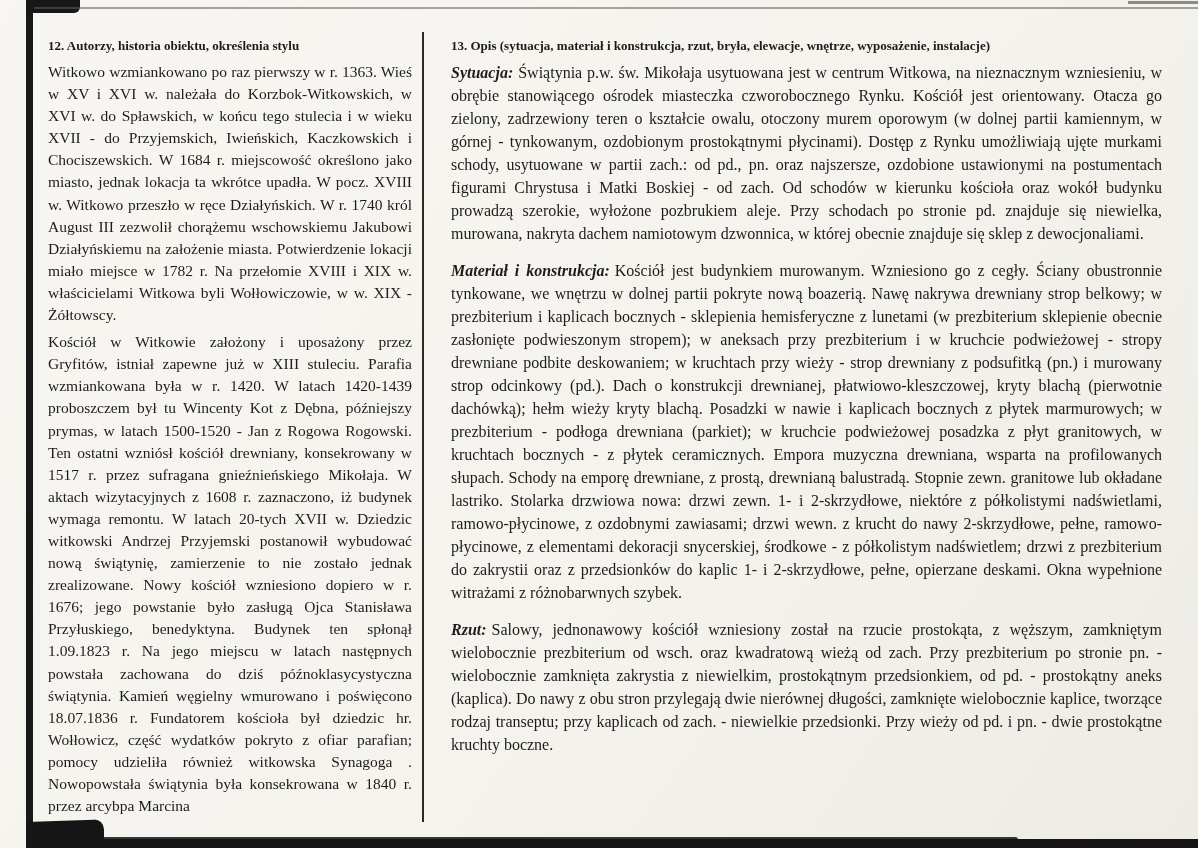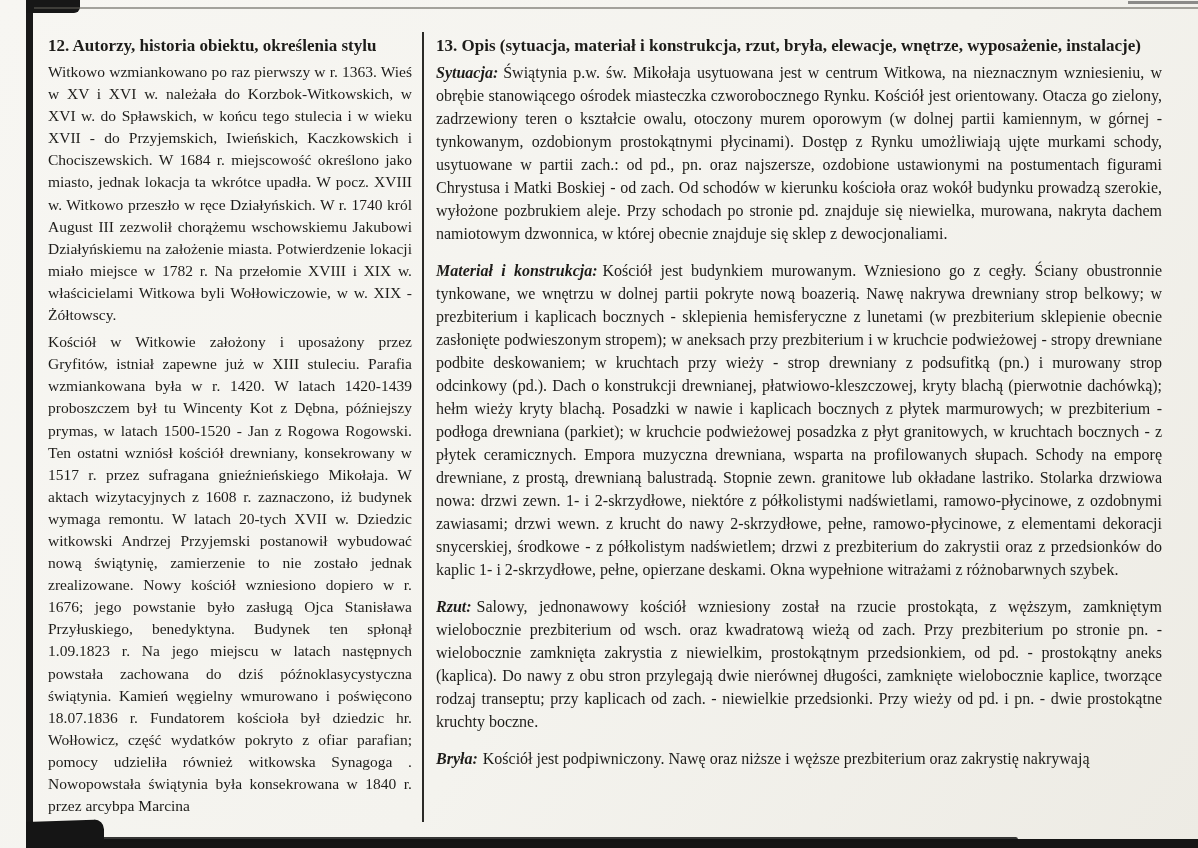--- a/index.html
+++ b/index.html
@@ -46,23 +46,24 @@
     background: #2b2a27;
     margin: -4px 12px 0 10px;
     flex: 0 0 2px;
   }
   .col-right {
     flex: 1 1 auto;
     font-size: 16px;
     line-height: 23px;
     text-align: justify;
     min-width: 0;
+    margin-left: 15px;
   }
   h2.col-heading {
-    font-size: 17px;
+    font-size: 13px;
     font-weight: bold;
     line-height: 20px;
     margin-bottom: 5px;
     text-align: left;
     white-space: nowrap;
     overflow: hidden;
   }
   .col-left p { margin-bottom: 5px; }
   .col-right p.section { margin-bottom: 14px; }
   .section-label { font-weight: bold; margin-right: 5px; font-style: italic; }
@@ -98,19 +99,16 @@
       </p>
 
       <p class="section">
         <span class="section-label">Materiał i konstrukcja:</span><span>Kościół jest budynkiem murowanym. Wzniesiono go z cegły. Ściany obustronnie tynkowane, we wnętrzu w dolnej partii pokryte nową boazerią. Nawę nakrywa drewniany strop belkowy; w prezbiterium i kaplicach bocznych - sklepienia hemisferyczne z lunetami (w prezbiterium sklepienie obecnie zasłonięte podwieszonym stropem); w aneksach przy prezbiterium i w kruchcie podwieżowej - stropy drewniane podbite deskowaniem; w kruchtach przy wieży - strop drewniany z podsufitką (pn.) i murowany strop odcinkowy (pd.). Dach o konstrukcji drewnianej, płatwiowo-kleszczowej, kryty blachą (pierwotnie dachówką); hełm wieży kryty blachą. Posadzki w nawie i kaplicach bocznych z płytek marmurowych; w prezbiterium - podłoga drewniana (parkiet); w kruchcie podwieżowej posadzka z płyt granitowych, w kruchtach bocznych - z płytek ceramicznych. Empora muzyczna drewniana, wsparta na profilowanych słupach. Schody na emporę drewniane, z prostą, drewnianą balustradą. Stopnie zewn. granitowe lub okładane lastriko. Stolarka drzwiowa nowa: drzwi zewn. 1- i 2-skrzydłowe, niektóre z półkolistymi nadświetlami, ramowo-płycinowe, z ozdobnymi zawiasami; drzwi wewn. z krucht do nawy 2-skrzydłowe, pełne, ramowo-płycinowe, z elementami dekoracji snycerskiej, środkowe -  z półkolistym nadświetlem; drzwi z prezbiterium do zakrystii oraz z przedsionków do kaplic 1- i 2-skrzydłowe, pełne, opierzane deskami. Okna wypełnione witrażami z różnobarwnych szybek.</span>
       </p>
 
       <p class="section">
         <span class="section-label">Rzut:</span><span>Salowy, jednonawowy kościół wzniesiony został na rzucie prostokąta, z węższym, zamkniętym wielobocznie prezbiterium od wsch. oraz kwadratową wieżą od zach. Przy prezbiterium po stronie pn. - wielobocznie zamknięta zakrystia z niewielkim, prostokątnym przedsionkiem, od pd. - prostokątny aneks (kaplica). Do nawy z obu stron przylegają dwie nierównej długości, zamknięte wielobocznie kaplice, tworzące rodzaj transeptu; przy kaplicach od zach. - niewielkie przedsionki. Przy wieży od pd. i pn. - dwie prostokątne kruchty boczne.</span>
       </p>
 
-      <p class="section">
-        <span class="section-label">Bryła:</span><span>Kościół jest podpiwniczony. Nawę oraz niższe i węższe prezbiterium oraz zakrystię nakrywają</span>
-      </p>
     </div>
 
   </div>
 </div>
 
 </body></html>

